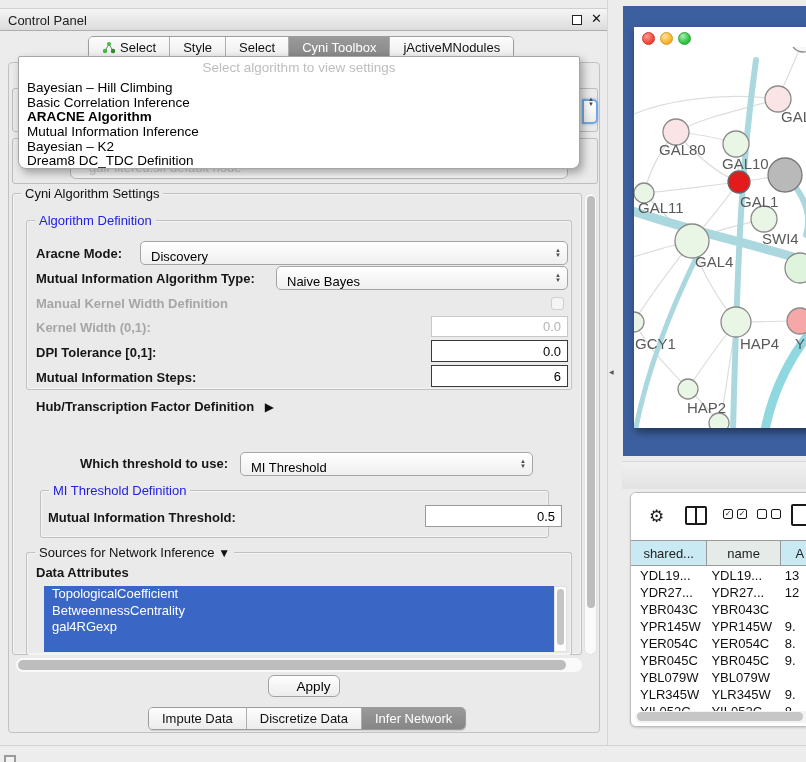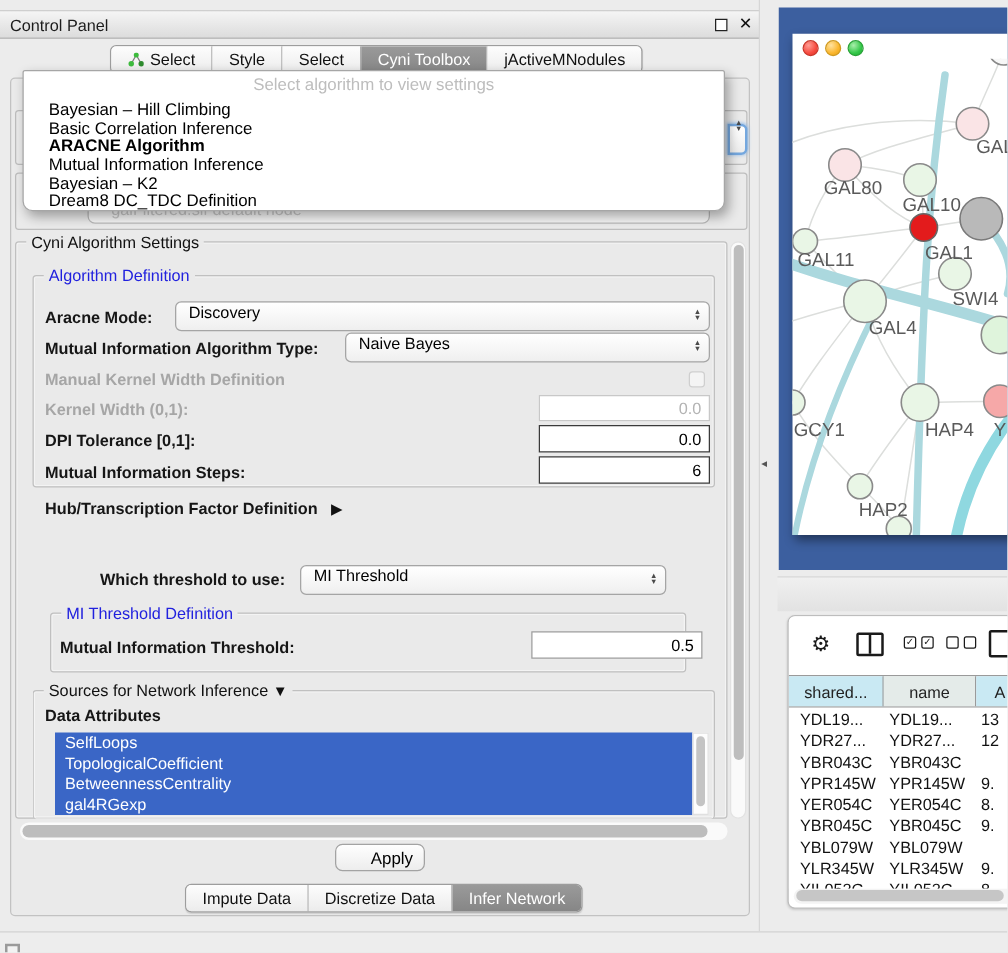--- a/index.html
+++ b/index.html
@@ -33,34 +33,34 @@
     border:2px solid #74A7DE; border-radius:0 5px 5px 0; box-shadow:0 0 3px #8FB9E8; }
   .combo-sliver .steps { position:absolute; right:2px; top:1px; }
   .ghost-combo { position:absolute; left:70px; top:153px; width:498px; height:26px; background:#F7F7F7;
     border:1px solid #B9B9B9; border-radius:6px; }
   .ghost-combo span { position:absolute; left:18px; top:6px; font-size:13px; color:#C9C9C9; }
 
   
   .popup { position:absolute; left:18px; top:56px; width:562px; height:113px; background:#fff;
     border:1px solid #A6A6A6; border-radius:2px 2px 8px 8px; box-shadow:3px 4px 9px rgba(0,0,0,.32); z-index:30; }
   .popup .ph { display:block; text-align:center; font-size:13.5px; color:#BDBDBD; padding-top:3px; height:24px; }
-  .popup .it { font-size:13.5px; color:#000; padding-left:20px; height:14.7px; line-height:14.7px; white-space:nowrap; }
+  .popup .it { font-size:13.5px; color:#000; padding-left:8px; height:14.7px; line-height:14.7px; white-space:nowrap; }
   .popup .it.bold { font-weight:bold; }
 
   
   .grp { position:absolute; border:1px solid #C0C0C0; border-radius:3px; box-shadow:inset 0 0 0 1px #F4F4F4; }
   .grp > .gt { position:absolute; top:-8px; left:8px; background:#EAEAEA; padding:0 4px; font-size:13px; color:#111; }
   .gt.blue { color:#2121DE; }
   .gt.green { color:#2ECC2E; }
 
   .lbl { position:absolute; font-size:13px; font-weight:bold; color:#161616; white-space:nowrap; }
   .lbl.dis { color:#A6A6A6; }
 
   .combo { position:absolute; background:linear-gradient(#FFFFFF,#EFEFEF); border:1px solid #A5A5A5; border-radius:5px;
-    font-size:13px; color:#000; display:flex; align-items:flex-start; padding-left:10px; }
+    font-size:13px; color:#000; display:flex; align-items:flex-end; padding-left:10px; }
   .steps { display:flex; flex-direction:column; align-items:center; line-height:5px; font-size:7px; color:#4a4a4a;
     position:absolute; right:6px; top:50%; transform:translateY(-50%); }
 
   .tf { position:absolute; background:#fff; border:1px solid #9a9a9a; font-size:13px; color:#000;
     display:flex; align-items:center; justify-content:flex-end; padding-right:6px; }
   .tf.dark { border:1.5px solid #3a3a3a; }
   .tf.dis { border:1px solid #C8C8C8; color:#B3B3B3; }
 
   .chk { position:absolute; width:13px; height:13px; border:1px solid #CFCFCF; border-radius:3px; background:#F4F4F4; }
 
@@ -241,21 +241,20 @@
   </div>
 
   <div class="grp" style="left:26px; top:552px; width:546px; height:103px; border-bottom:none;">
     <span class="gt">
       <span>Sources for Network Inference</span>
       <span class="tri">▼</span>
     </span>
   </div>
   <span class="lbl" style="left:36px; top:565px;">Data Attributes</span>
   <div class="attr-list">
-    <div class="row">SelfLoops</div>
     <div class="row">TopologicalCoefficient</div>
     <div class="row">BetweennessCentrality</div>
     <div class="row">gal4RGexp</div>
   </div>
   <div class="attr-scroll">
       <div class="th"></div>
     </div>
 
   <div class="vscroll">
       <div class="th"></div>

